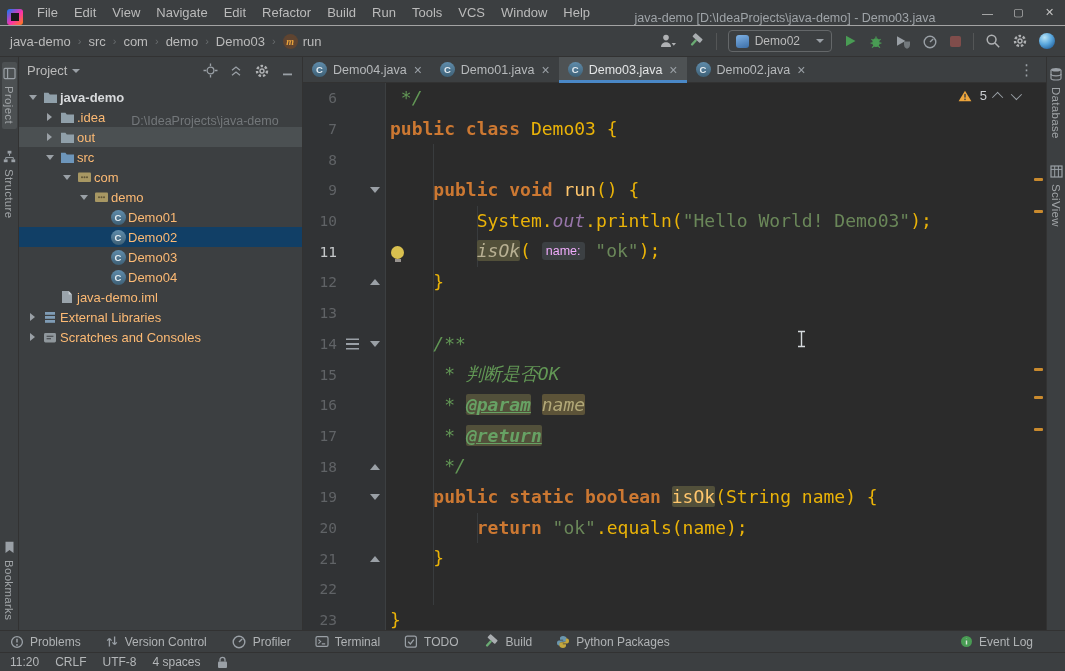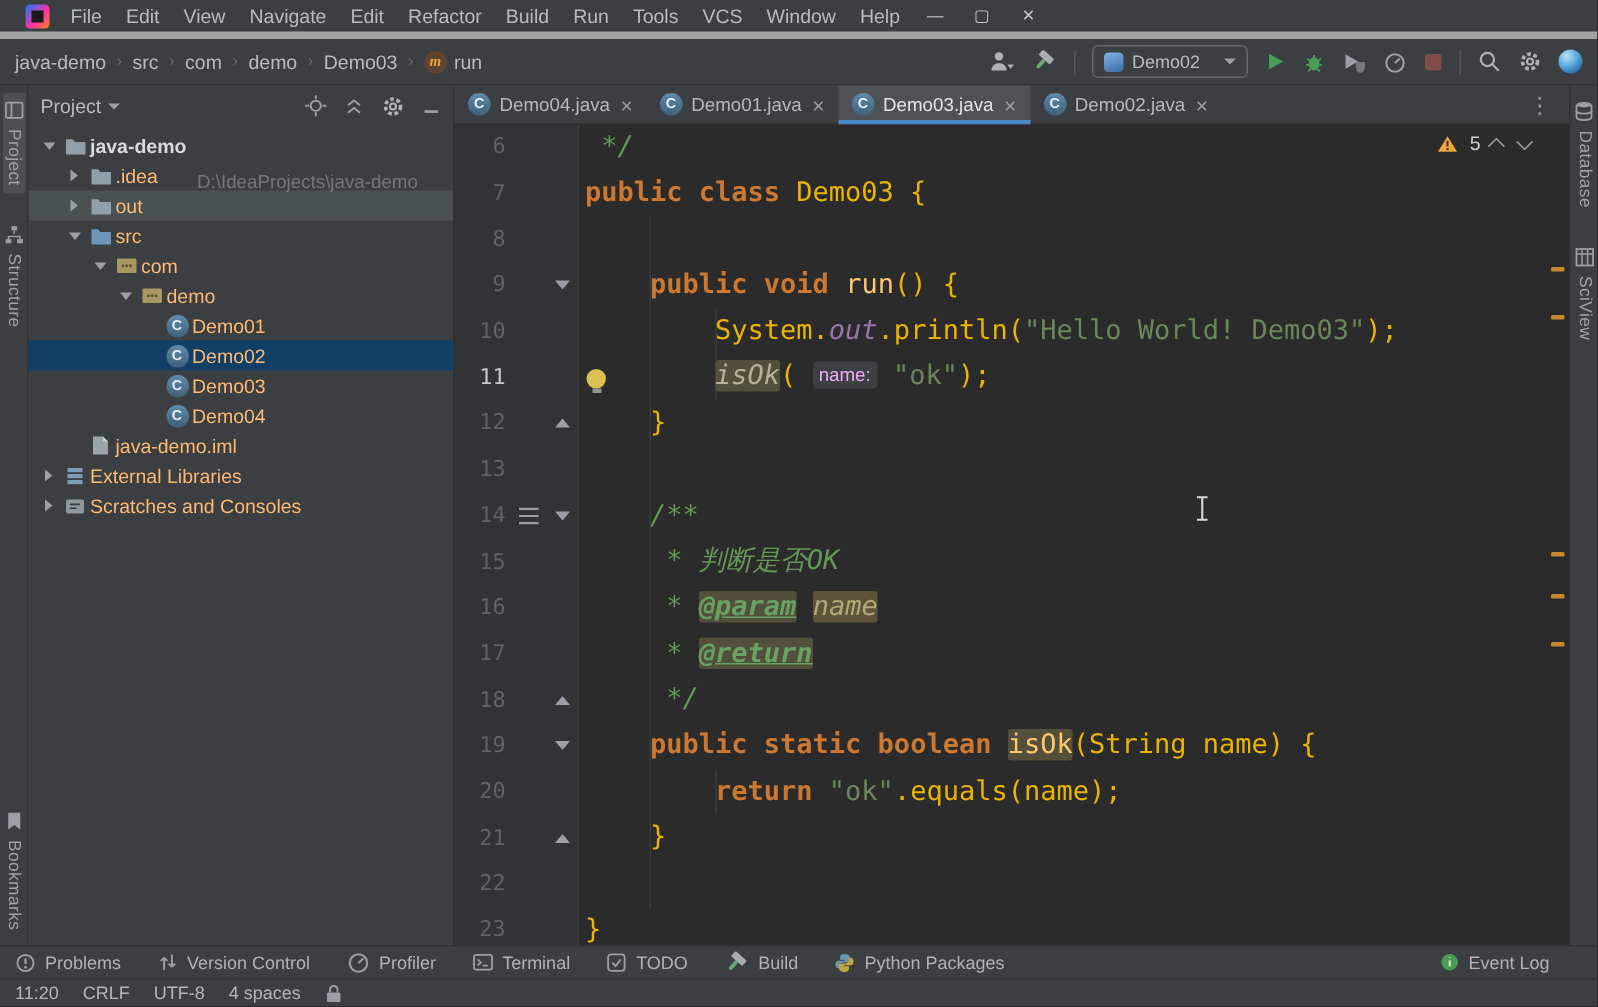--- a/index.html
+++ b/index.html
@@ -1,21 +1,21 @@
 <!DOCTYPE html>
 <html><head>
 <meta charset="utf-8">
 <style>
 *{margin:0;padding:0;box-sizing:border-box;}
 html,body{background:#1e1e1e;}
 #app{position:relative;width:1065px;height:671px;background:#3c3f41;font-family:"Liberation Sans",sans-serif;font-size:13px;color:#bbbbbb;overflow:hidden;}
 .ic{display:inline-flex;align-items:center;justify-content:center;line-height:0;flex:none;}
 
 
-.titlebar{position:absolute;top:0;left:0;right:0;height:26px;display:flex;align-items:center;padding-left:17px;background:#3c3f41;border-bottom:5px solid #a3a3a3;}
+.titlebar{position:absolute;top:0;left:0;right:0;height:26px;display:flex;align-items:flex-end;padding-left:7px;background:#3c3f41;border-bottom:1px solid #a3a3a3;}
 .logo{width:16px;height:16px;border-radius:3px;margin-right:6px;position:relative;background:linear-gradient(135deg,#087cfa,#fc31aa 55%,#fe8110);}
 .logo::after{content:"";position:absolute;inset:4px;background:#1a1a1a;}
 .menu{display:flex;}
 .menu-item{padding:0 8px;line-height:25px;font-size:13px;color:#bbbbbb;}
 .win-title{flex:1;text-align:center;font-size:12.5px;color:#9fa4a8;white-space:nowrap;overflow:hidden;}
 .win-controls{display:flex;height:100%;}
 .win-btn{width:31px;display:flex;align-items:center;justify-content:center;font-size:11px;color:#c3c3c3;}
 
 
 .navbar{position:absolute;top:26px;left:0;right:0;height:31px;display:flex;align-items:center;padding:0 10px;border-bottom:1px solid #323232;background:#3c3f41;}
@@ -126,20 +126,21 @@
         <div class="menu-item">Navigate</div>
         <div class="menu-item">Edit</div>
         <div class="menu-item">Refactor</div>
         <div class="menu-item">Build</div>
         <div class="menu-item">Run</div>
         <div class="menu-item">Tools</div>
         <div class="menu-item">VCS</div>
         <div class="menu-item">Window</div>
         <div class="menu-item">Help</div>
       </div>
+    <div class="win-title">java-demo [D:\IdeaProjects\java-demo] - Demo03.java</div>
     <div class="win-controls">
       <span class="win-btn">—</span>
       <span class="win-btn">▢</span>
       <span class="win-btn">✕</span>
     </div>
   </div>
 
   <div class="navbar">
     <div class="crumbs">
         <span class="crumb">

